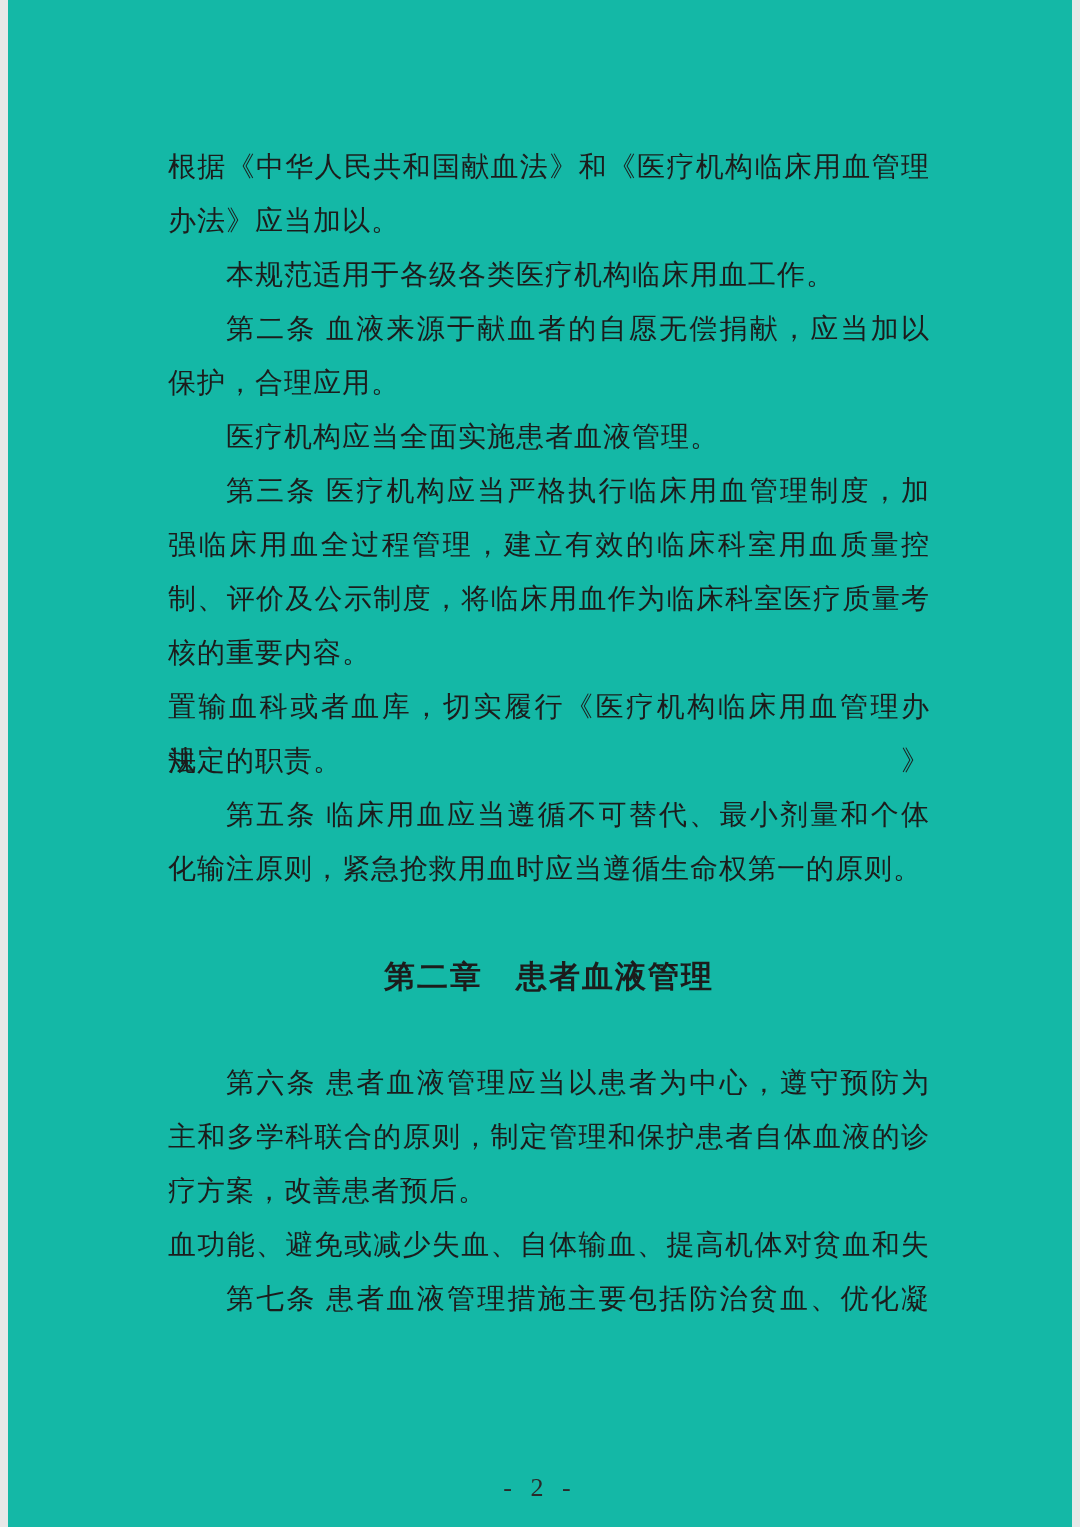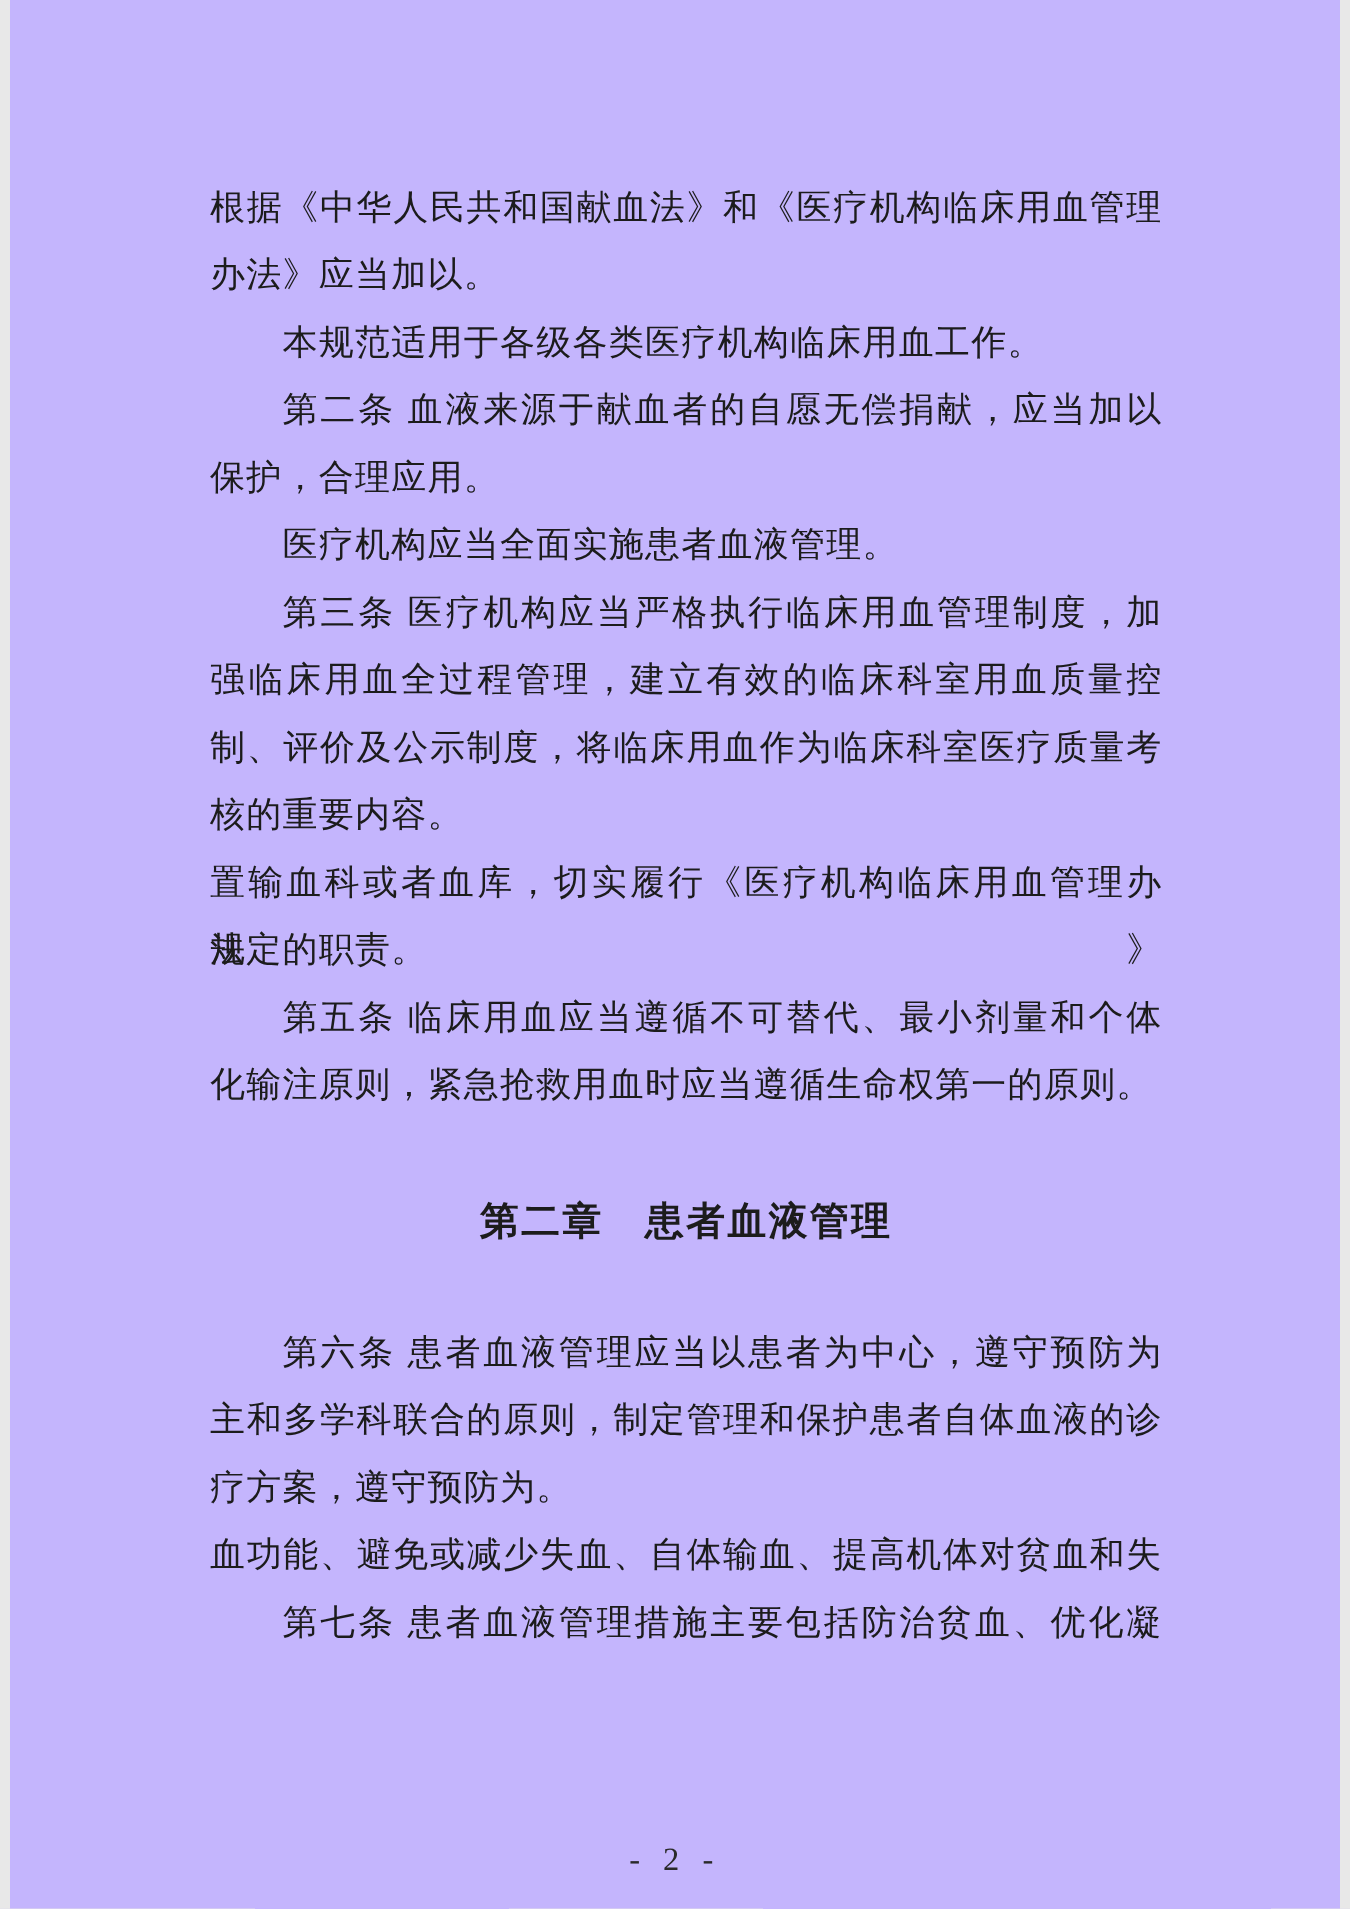--- a/index.html
+++ b/index.html
@@ -5,21 +5,21 @@
   html, body {
     margin: 0;
     padding: 0;
     background: #e8e8e8;
   }
   .page {
     position: relative;
     width: 1064px;
     height: 1527px;
     margin: 0 auto;
-    background: #c4b5fd;
+    background: #14b8a6;
     overflow: hidden;
     font-family: "Liberation Serif", "DejaVu Serif", serif;
     color: #1c1c1c;
   }
   .doc-body {
     position: absolute;
     left: 160px;
     top: 140px;
     width: 762px;
   }
@@ -80,20 +80,20 @@
       <div class="line fill">强临床用血全过程管理，建立有效的临床科室用血质量控</div>
       <div class="line fill">制、评价及公示制度，将临床用血作为临床科室医疗质量考</div>
       <div class="line">核的重要内容。</div>
       <div class="line fill">置输血科或者血库，切实履行《医疗机构临床用血管理办法》</div>
       <div class="line">规定的职责。</div>
       <div class="line fill indent">第五条 临床用血应当遵循不可替代、最小剂量和个体</div>
       <div class="line">化输注原则，紧急抢救用血时应当遵循生命权第一的原则。</div>
       <div class="line chapter">第二章　患者血液管理</div>
       <div class="line fill indent">第六条 患者血液管理应当以患者为中心，遵守预防为</div>
       <div class="line fill">主和多学科联合的原则，制定管理和保护患者自体血液的诊</div>
-      <div class="line">疗方案，遵守预防为。</div>
+      <div class="line">疗方案，改善患者预后。</div>
       <div class="line fill">血功能、避免或减少失血、自体输血、提高机体对贫血和失</div>
       <div class="line fill indent">第七条 患者血液管理措施主要包括防治贫血、优化凝</div>
     </main>
   <footer class="page-footer">
     <span>- 2 -</span>
   </footer>
 </div>
 
 </body></html>

